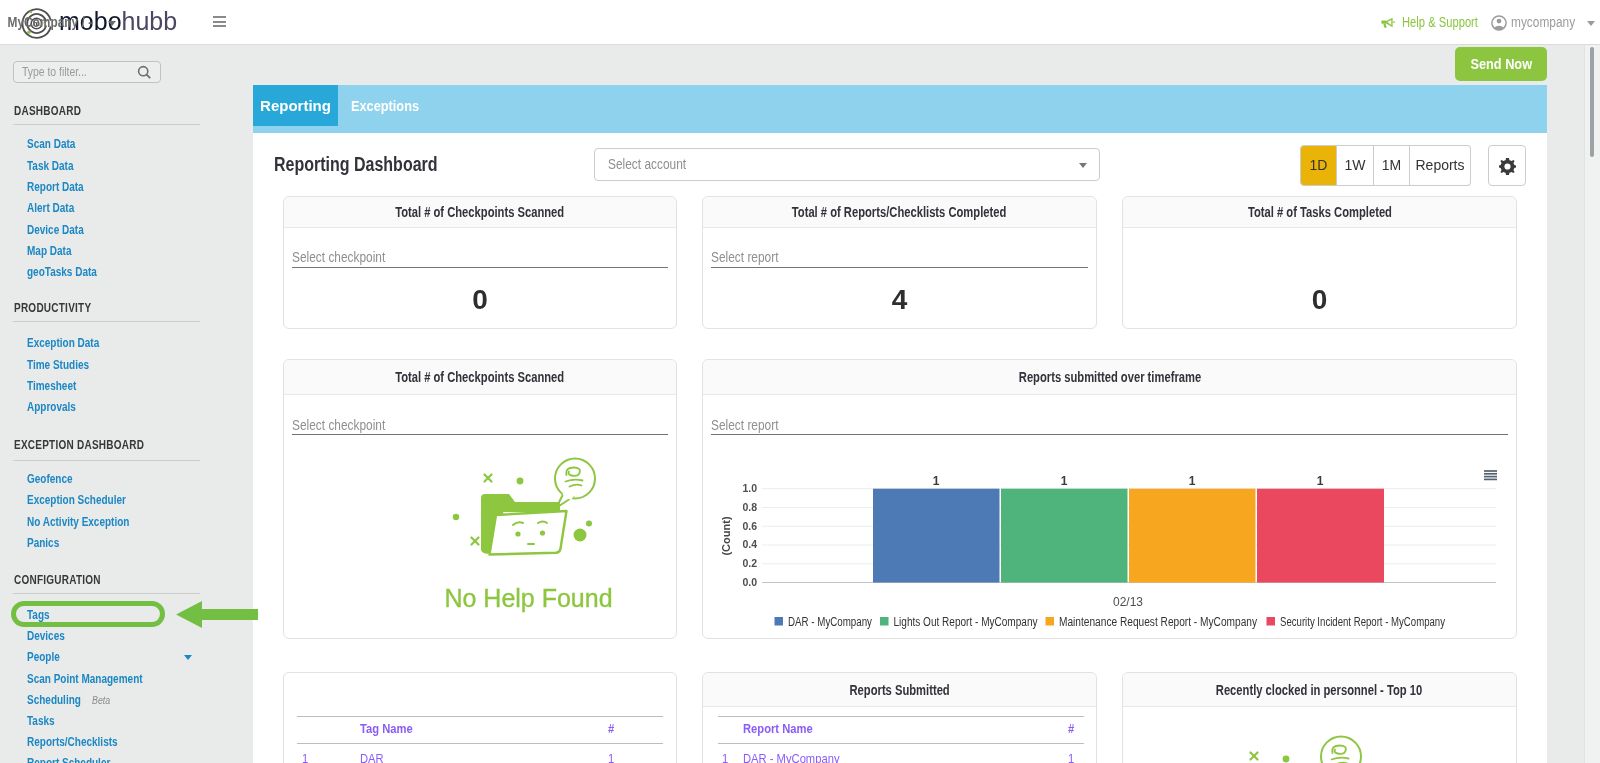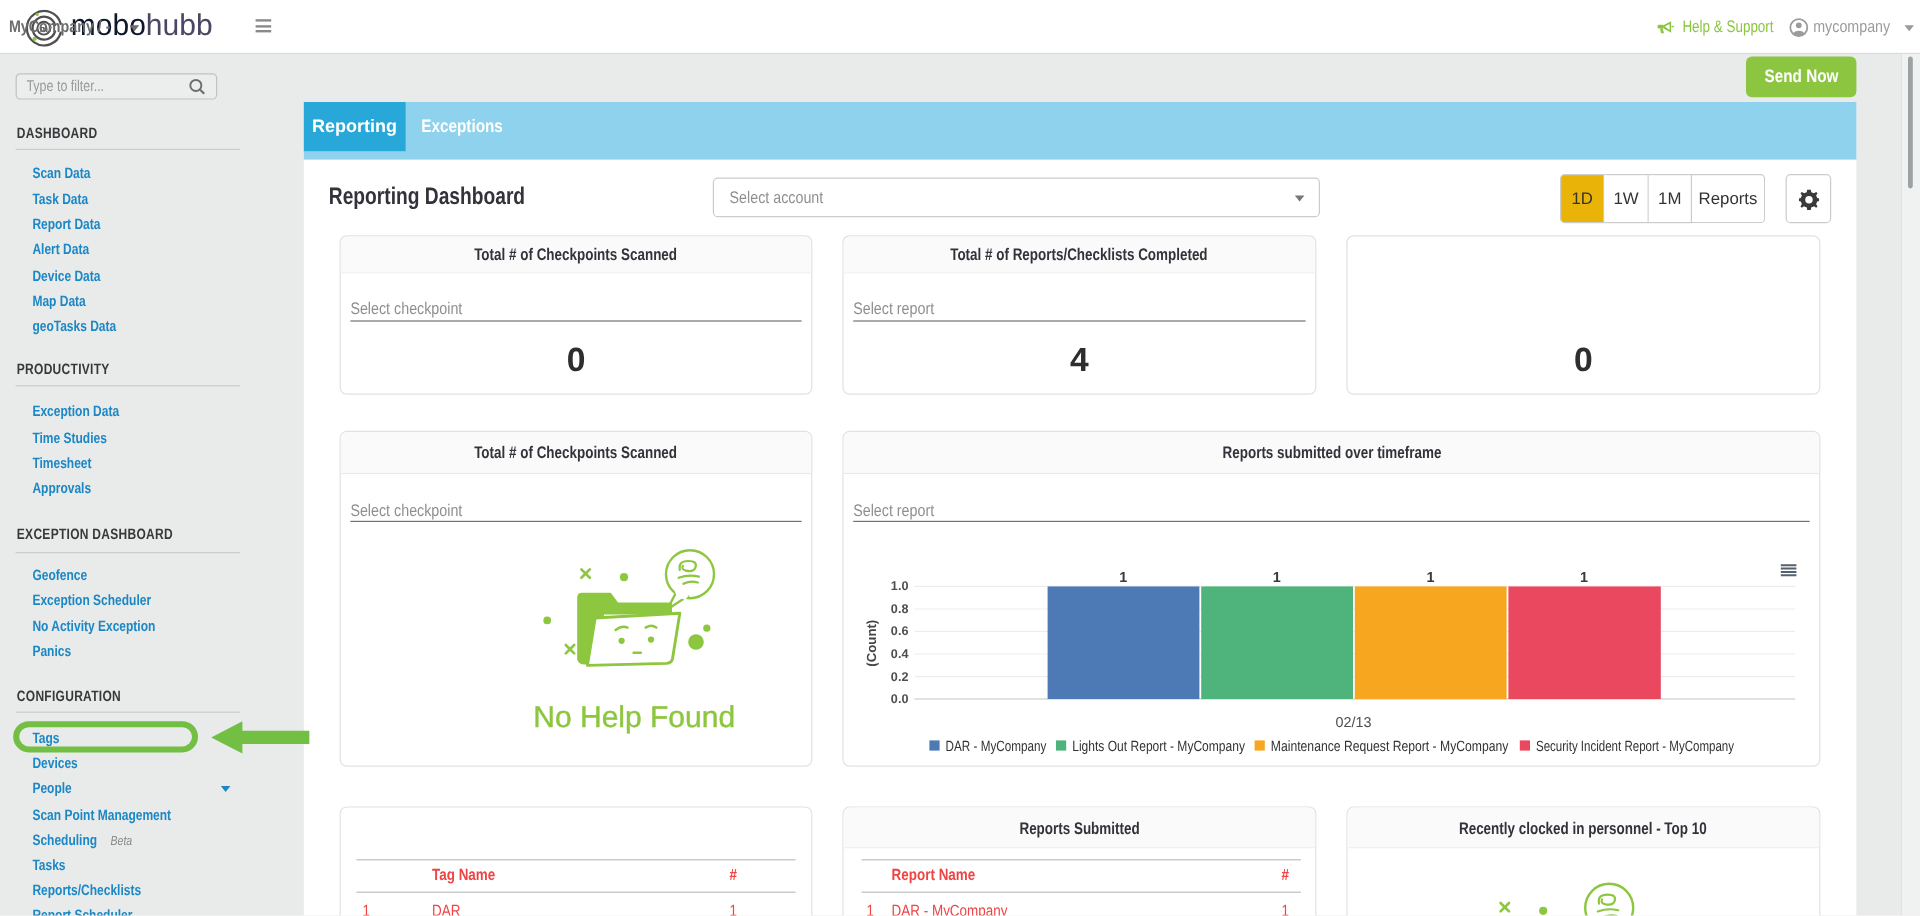--- a/index.html
+++ b/index.html
@@ -15,21 +15,21 @@
 #burger{position:absolute;left:213px;top:16px;width:13px}
 #burger div{height:2px;background:#8a8a8a;margin-bottom:2.6px}
 #companysel{position:absolute;left:0;top:0;width:1572px;line-height:45px;font-size:14px;font-weight:bold;color:#6b6b6b}
 .cxc{display:inline-block;transform:scaleX(.85)}
 .cx{display:inline-block;transform:scaleX(.82);transform-origin:0 50%}
 .helpgreen{color:#8cc641;font-weight:400}
 .graytxt{color:#9b9b9b}
 .caret{display:inline-block;width:0;height:0;border-left:4px solid transparent;border-right:4px solid transparent;border-top:5px solid #888;vertical-align:middle;margin-left:5px}
 
 #sidebar{position:absolute;left:0;top:45px;width:253px;height:718px;background:#e9eaea;z-index:5}
-#filter{position:absolute;left:13px;top:16px;width:168px;height:22px;border:1px solid #c2c2c2;border-radius:4px;background:#eceded;color:#9a9a9a;font-size:13px;line-height:20px;padding-left:8px}
+#filter{position:absolute;left:13px;top:16px;width:148px;height:22px;border:1px solid #c2c2c2;border-radius:4px;background:#eceded;color:#9a9a9a;font-size:13px;line-height:20px;padding-left:8px}
 #filter .mag{position:absolute;right:8px;top:3px}
 .sechead{position:absolute;left:14px;font-size:12.5px;font-weight:bold;color:#37383a;letter-spacing:.3px;white-space:nowrap;transform:scaleX(.8);transform-origin:0 50%}
 .secline{position:absolute;left:13px;width:187px;height:1px;background:#cccccc}
 .slink{position:absolute;left:27px;font-size:12.5px;font-weight:bold;color:#1b87c4;white-space:nowrap;transform:scaleX(.8);transform-origin:0 50%}
 .beta{font-size:11px;font-style:italic;color:#8a8a8a;font-weight:normal;margin-left:14px}
 .pcaret{position:absolute;left:184px;width:0;height:0;border-left:4.5px solid transparent;border-right:4.5px solid transparent;border-top:5px solid #1b87c4}
 #tagshl{position:absolute;left:11px;top:556px;width:154px;height:26px;border:5px solid #72bf44;border-radius:14px}
 #arrow{position:absolute;left:176px;top:556px;width:82px;height:27px}
 
 #panel{position:absolute;left:253px;top:85px;width:1294px;height:678px;background:#fff}
@@ -46,21 +46,21 @@
 .btn.first{border-left:1px solid #ccc;border-radius:4px 0 0 4px;background:#eab308}
 .btn.last{border-radius:0 4px 4px 0}
 #gearbtn{position:absolute;left:1235px;top:60px;width:38px;height:41px;border:1px solid #ccc;border-radius:4px;text-align:center;line-height:41px}
 
 .card{position:absolute;background:#fff;border:1px solid #e2e2e2;border-radius:6px}
 .chead{height:35px;background:#fafafa;border-bottom:1px solid #e8e8e8;border-radius:6px 6px 0 0;text-align:center;font-size:14px;font-weight:bold;color:#32323a;line-height:35px}
 .chead span{display:inline-block;transform:scaleX(.8)}
 .selinput{position:absolute;left:8px;right:8px;border-bottom:1px solid #737373;color:#8f8f8f;font-size:14px;height:24px}
 .bignum{position:absolute;left:0;width:100%;text-align:center;font-size:28px;line-height:28px;font-weight:bold;color:#2e2e2e}
 .tline{position:absolute;height:1px;background:#bdbdbd}
-.trow{position:absolute;left:0;width:100%;height:15px;font-size:13.5px;color:#ef4444}
+.trow{position:absolute;left:0;width:100%;height:15px;font-size:13.5px;color:#8b5cf6}
 .trow .tc{position:absolute;top:0;transform:scaleX(.83);transform-origin:0 50%;white-space:nowrap}
 .b{font-weight:bold}
 </style>
 </head>
 <body>
 
 <div id="topbar">
   <svg id="logo" width="31" height="31" viewBox="0 0 40 40" style="left:21px;top:8px">
     <g fill="none" stroke="#4f4f52" stroke-width="2.4" stroke-linecap="round">
       <path d="M38.2 15.2 A18.5 18.5 0 1 0 38.2 24.8"></path>
@@ -164,20 +164,21 @@
     <div class="chead" style="height:31px;line-height:31px"><span>Total # of Checkpoints Scanned</span></div>
     <div class="selinput" style="top:52px;height:19px"><span class="cxc" style="transform-origin:0 50%">Select checkpoint</span></div>
     <div class="bignum" style="top:89px">0</div>
   </div>
   <div class="card" style="left:449px;top:111px;width:395px;height:133px">
     <div class="chead" style="height:31px;line-height:31px"><span>Total # of Reports/Checklists Completed</span></div>
     <div class="selinput" style="top:52px;height:19px"><span class="cxc" style="transform-origin:0 50%">Select report</span></div>
     <div class="bignum" style="top:89px">4</div>
   </div>
   <div class="card" style="left:869px;top:111px;width:395px;height:133px">
+    <div class="chead" style="height:31px;line-height:31px"><span>Total # of Tasks Completed</span></div>
     <div class="bignum" style="top:89px">0</div>
   </div>
 
   <div class="card" style="left:30px;top:274px;width:394px;height:280px">
     <div class="chead"><span>Total # of Checkpoints Scanned</span></div>
     <div class="selinput" style="top:57px;height:18px"><span class="cxc" style="transform-origin:0 50%">Select checkpoint</span></div>
     <svg style="position:absolute;left:147px;top:91px" width="210" height="115" viewBox="0 0 210 115">
         <use href="#nodata"></use>
       </svg>
     <div style="position:absolute;left:0;top:224px;width:489px;text-align:center;font-size:25px;color:#8dc63f;-webkit-text-stroke:.35px #8dc63f">No Help Found</div>

